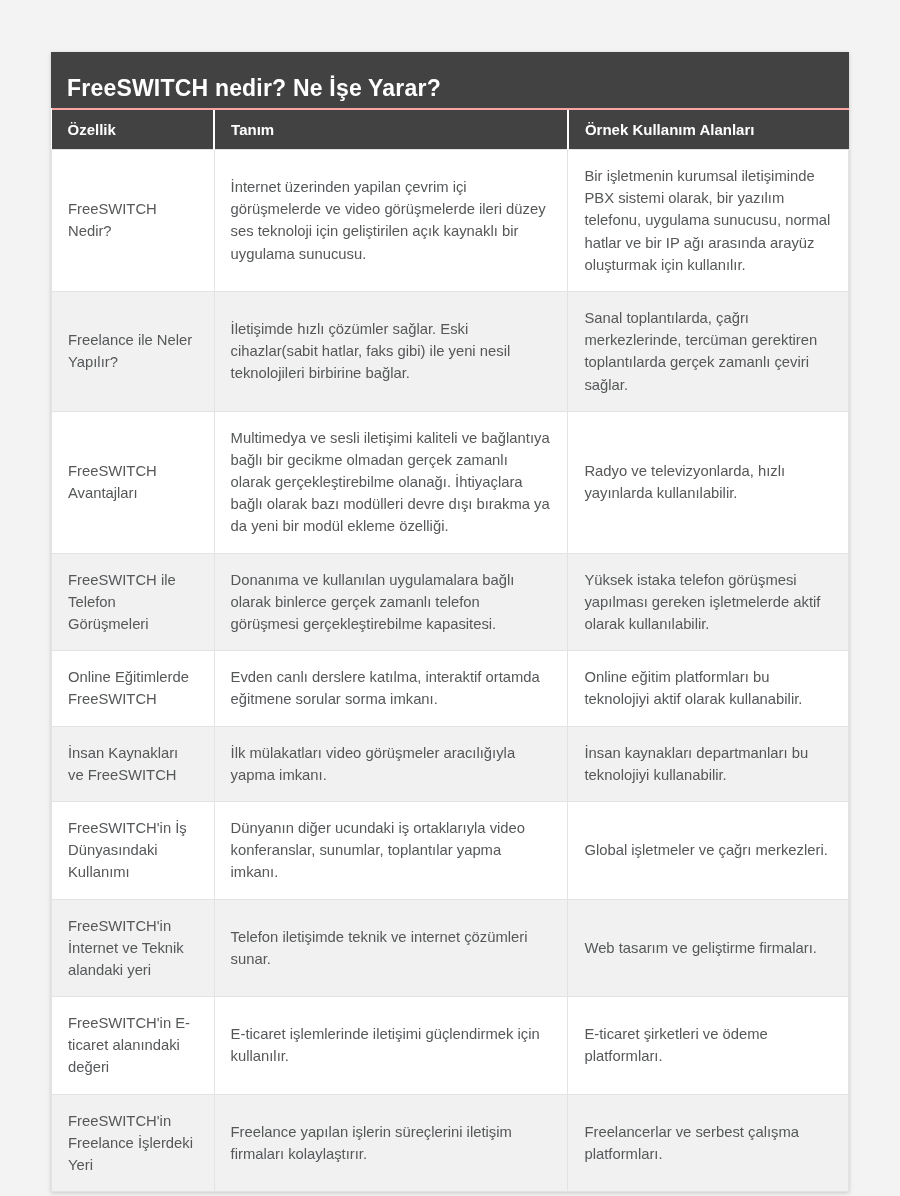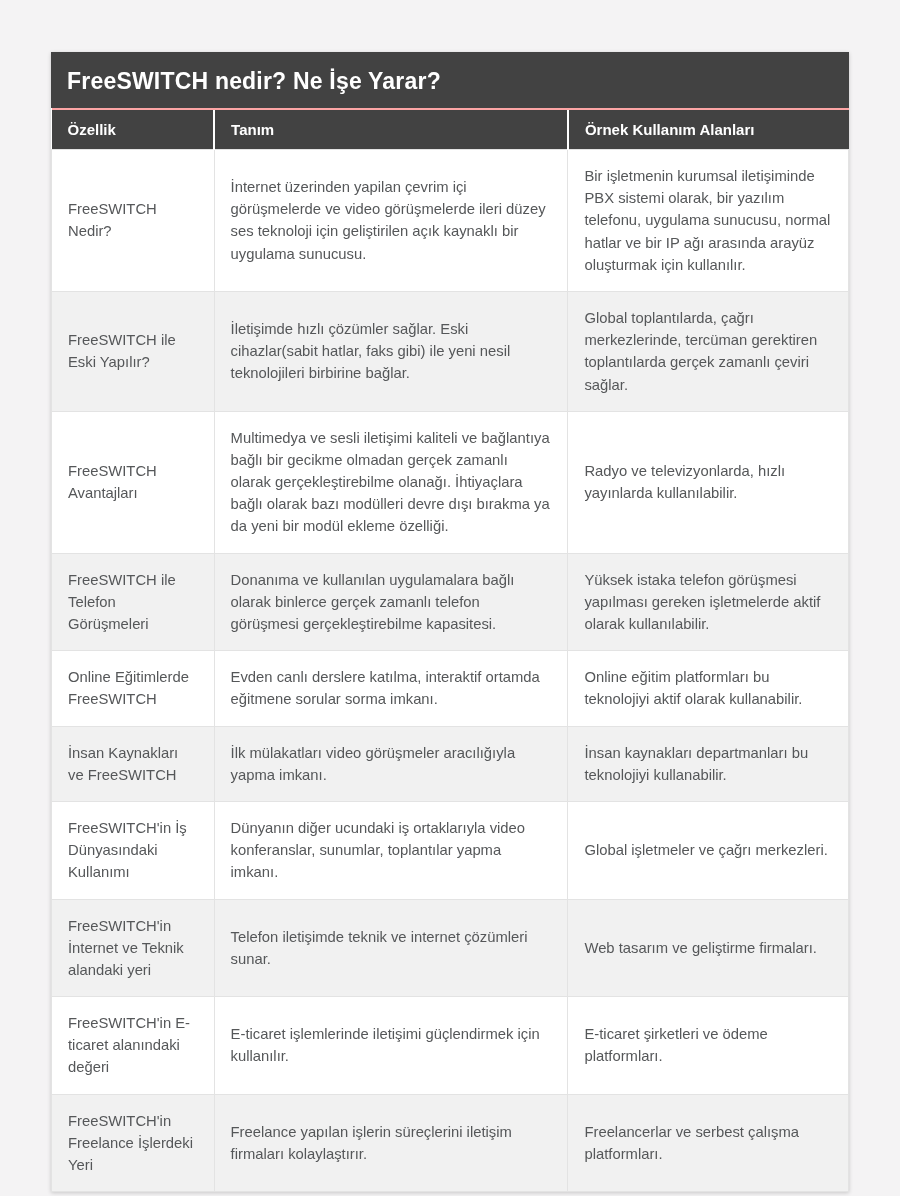--- a/index.html
+++ b/index.html
@@ -31,21 +31,21 @@
     box-shadow: 0 1px 4px rgba(0,0,0,0.18);
     background: var(--row-bg);
   }
   .title-bar {
     background: var(--header-bg);
     color: var(--header-text);
     font-size: 23px;
     font-weight: 700;
     line-height: 56px;
     height: 56px;
-    padding: 1px 16px;
+    padding: 8px 16px;
     letter-spacing: 0.2px;
   }
   table {
     width: 100%;
     border-collapse: collapse;
     table-layout: fixed;
   }
   thead th {
     background: var(--header-bg);
     color: var(--header-text);
@@ -98,23 +98,23 @@
         </tr>
       </thead>
       <tbody>
   <tr>
     <td>FreeSWITCH Nedir?</td>
     <td>İnternet üzerinden yapilan çevrim içi görüşmelerde ve video görüşmelerde ileri düzey ses teknoloji için geliştirilen açık kaynaklı bir uygulama sunucusu.</td>
     <td>Bir işletmenin kurumsal iletişiminde PBX sistemi olarak, bir yazılım telefonu, uygulama sunucusu, normal hatlar ve bir IP ağı arasında arayüz oluşturmak için kullanılır.</td>
   </tr>
 
   <tr>
-    <td>FreeSWITCH ile Eski Yapılır?</td>
+    <td>Freelance ile Neler Yapılır?</td>
     <td>İletişimde hızlı çözümler sağlar. Eski cihazlar(sabit hatlar, faks gibi) ile yeni nesil teknolojileri birbirine bağlar.</td>
-    <td>Global toplantılarda, çağrı merkezlerinde, tercüman gerektiren toplantılarda gerçek zamanlı çeviri sağlar.</td>
+    <td>Sanal toplantılarda, çağrı merkezlerinde, tercüman gerektiren toplantılarda gerçek zamanlı çeviri sağlar.</td>
   </tr>
 
   <tr>
     <td>FreeSWITCH Avantajları</td>
     <td>Multimedya ve sesli iletişimi kaliteli ve bağlantıya bağlı bir gecikme olmadan gerçek zamanlı olarak gerçekleştirebilme olanağı. İhtiyaçlara bağlı olarak bazı modülleri devre dışı bırakma ya da yeni bir modül ekleme özelliği.</td>
     <td>Radyo ve televizyonlarda, hızlı yayınlarda kullanılabilir.</td>
   </tr>
 
   <tr>
     <td>FreeSWITCH ile Telefon Görüşmeleri</td>

